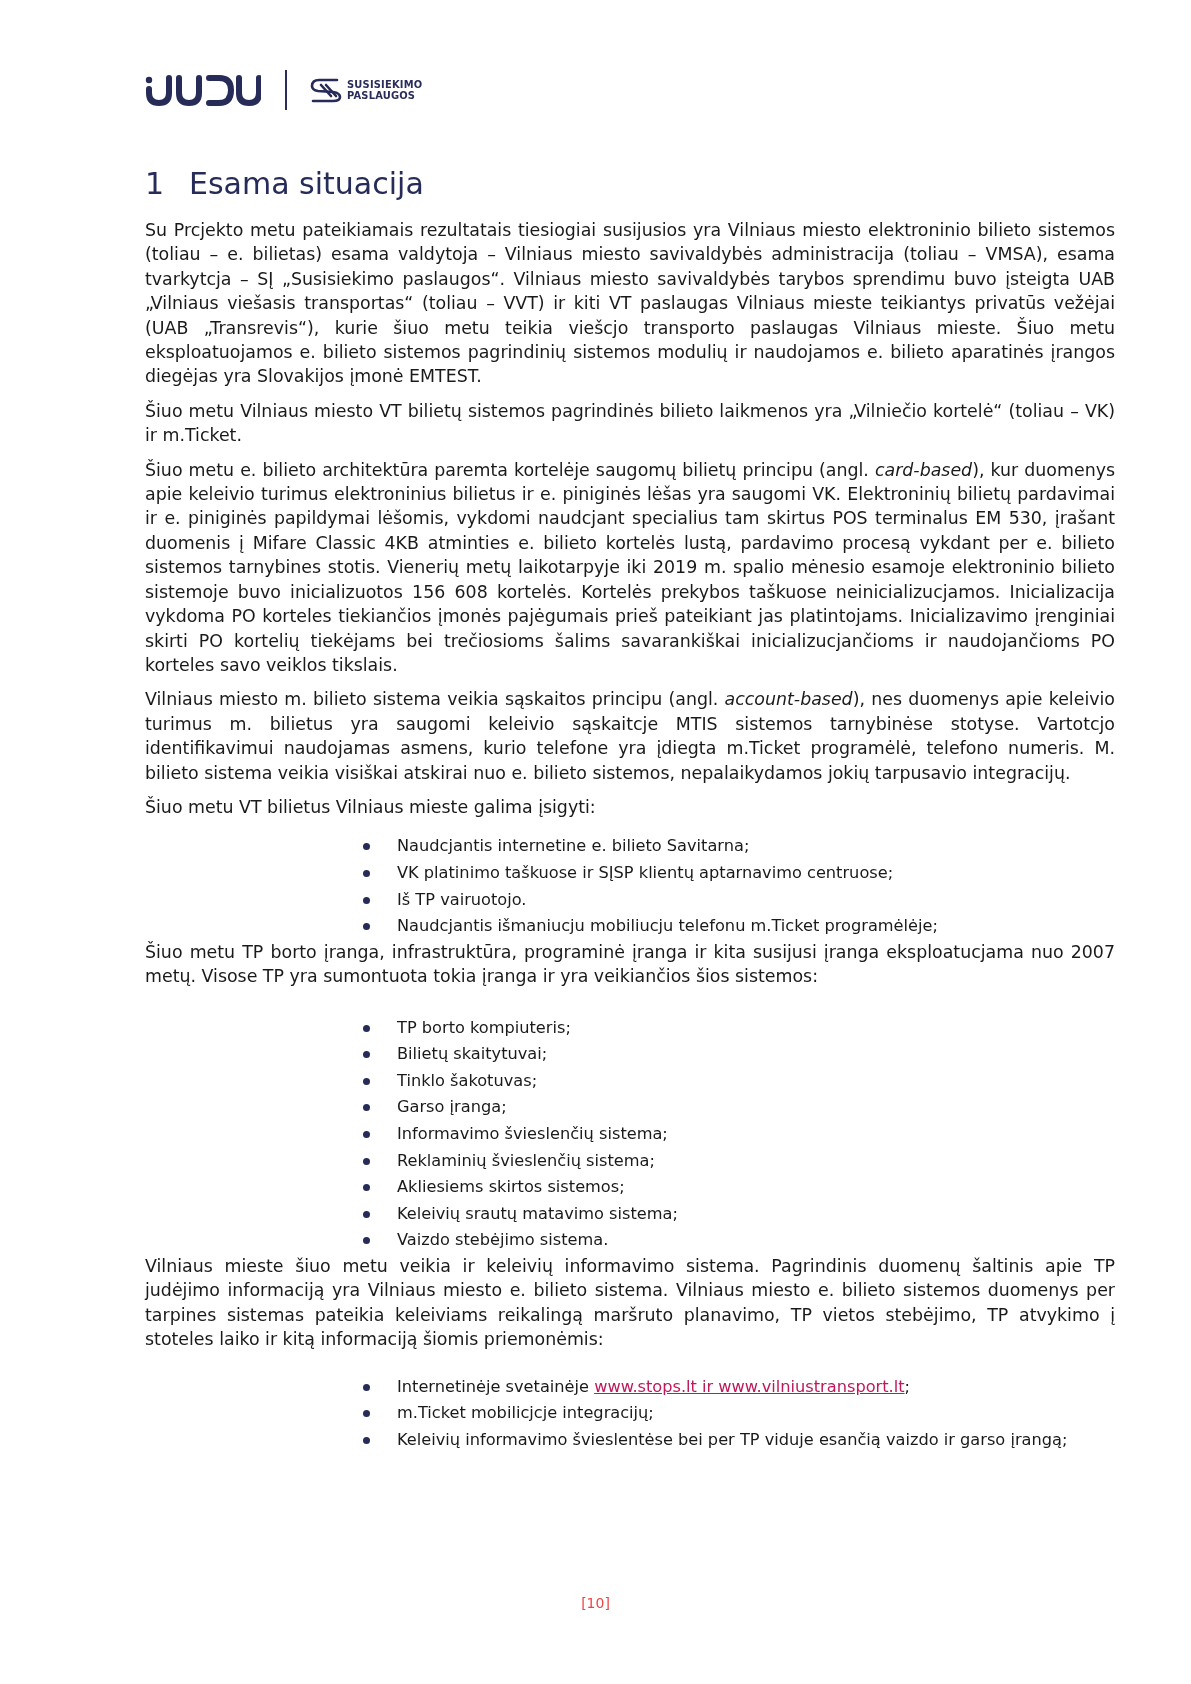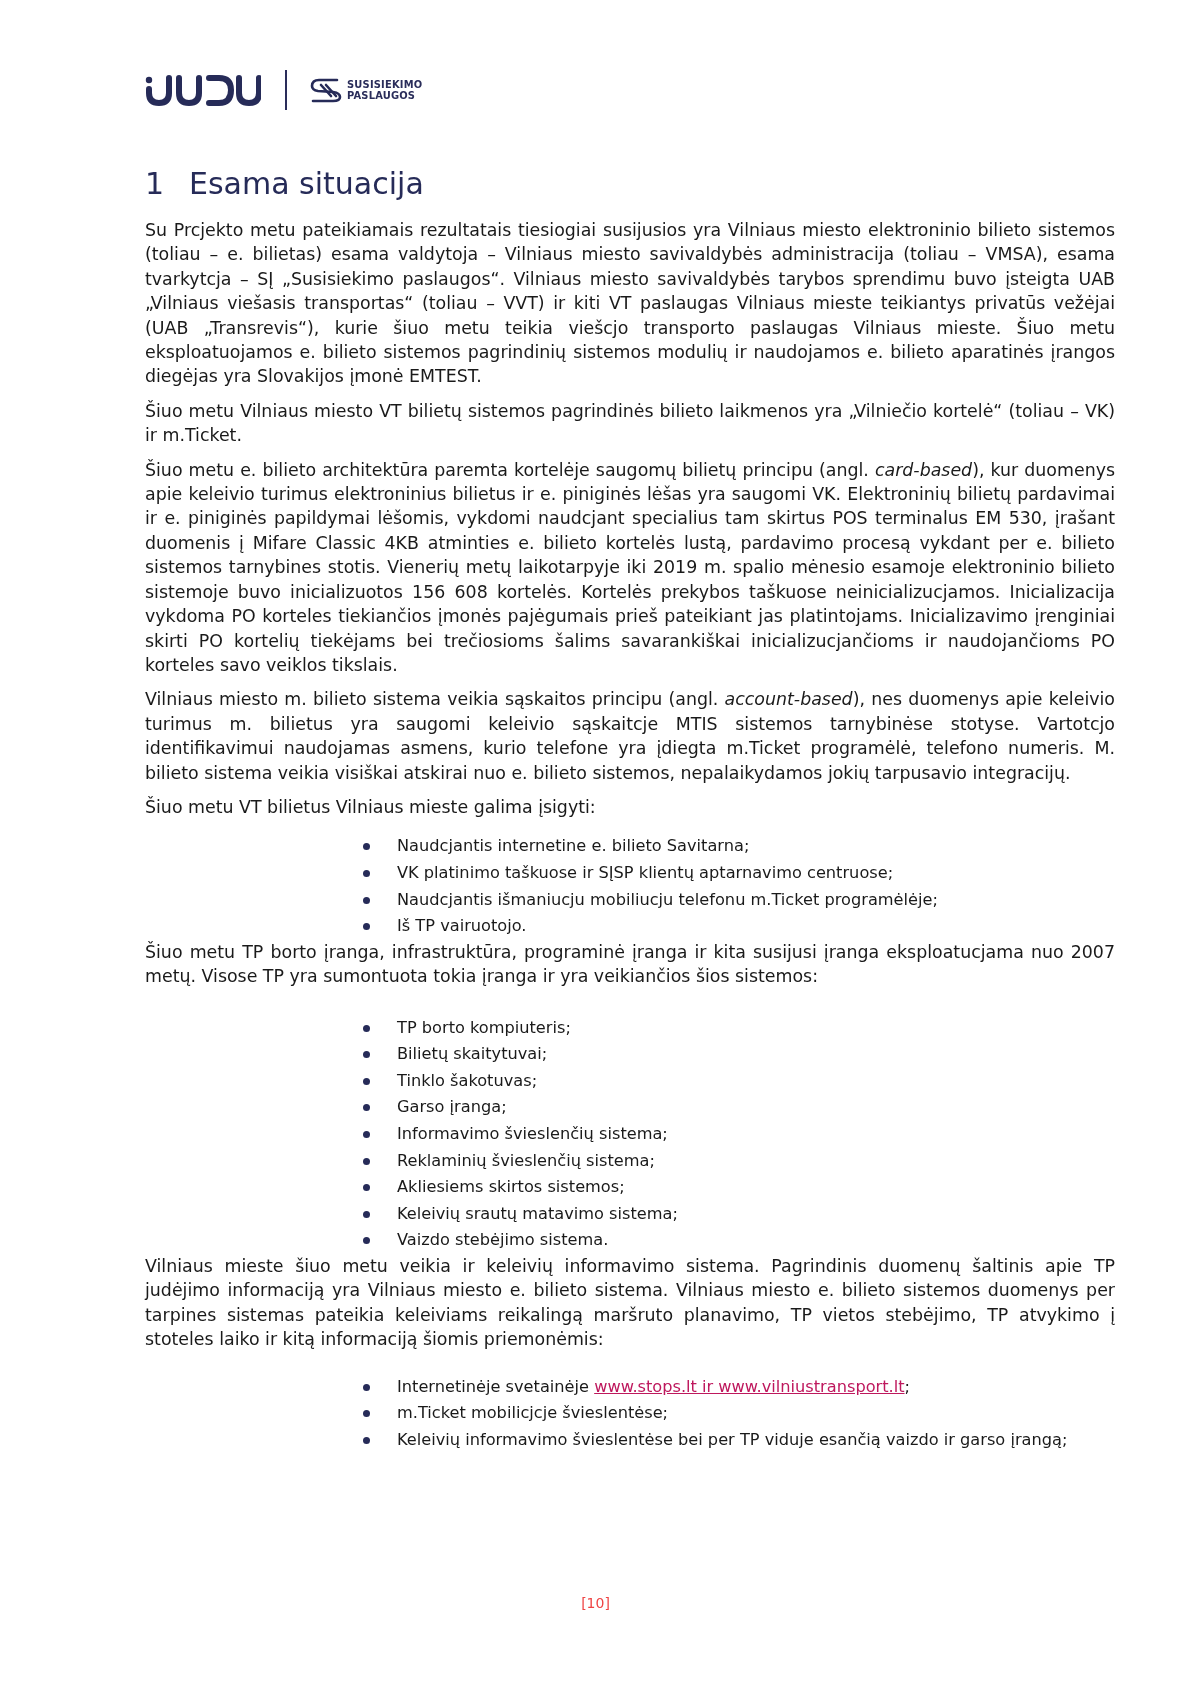--- a/index.html
+++ b/index.html
@@ -77,41 +77,41 @@
   <div class="content">
     <p>Su Prcjekto metu pateikiamais rezultatais tiesiogiai susijusios yra Vilniaus miesto elektroninio bilieto sistemos (toliau – e. bilietas) esama valdytoja – Vilniaus miesto savivaldybės administracija (toliau – VMSA), esama tvarkytcja – SĮ „Susisiekimo paslaugos“. Vilniaus miesto savivaldybės tarybos sprendimu buvo įsteigta UAB „Vilniaus viešasis transportas“ (toliau – VVT) ir kiti VT paslaugas Vilniaus mieste teikiantys privatūs vežėjai (UAB „Transrevis“), kurie šiuo metu teikia viešcjo transporto paslaugas Vilniaus mieste. Šiuo metu eksploatuojamos e. bilieto sistemos pagrindinių sistemos modulių ir naudojamos e. bilieto aparatinės įrangos diegėjas yra Slovakijos įmonė EMTEST.</p>
     <p>Šiuo metu Vilniaus miesto VT bilietų sistemos pagrindinės bilieto laikmenos yra „Vilniečio kortelė“ (toliau – VK) ir m.Ticket.</p>
     <p><span>Šiuo metu e. bilieto architektūra paremta kortelėje saugomų bilietų principu (angl. </span><em>card-based</em><span>), kur duomenys apie keleivio turimus elektroninius bilietus ir e. piniginės lėšas yra saugomi VK. Elektroninių bilietų pardavimai ir e. piniginės papildymai lėšomis, vykdomi naudcjant specialius tam skirtus POS terminalus EM 530, įrašant duomenis į Mifare Classic 4KB atminties e. bilieto kortelės lustą, pardavimo procesą vykdant per e. bilieto sistemos tarnybines stotis. Vienerių metų laikotarpyje iki 2019 m. spalio mėnesio esamoje elektroninio bilieto sistemoje buvo inicializuotos 156 608 kortelės. Kortelės prekybos taškuose neinicializucjamos. Inicializacija vykdoma PO korteles tiekiančios įmonės pajėgumais prieš pateikiant jas platintojams. Inicializavimo įrenginiai skirti PO kortelių tiekėjams bei trečiosioms šalims savarankiškai inicializucjančioms ir naudojančioms PO korteles savo veiklos tikslais.</span></p>
     <p><span>Vilniaus miesto m. bilieto sistema veikia sąskaitos principu (angl. </span><em>account-based</em><span>), nes duomenys apie keleivio turimus m. bilietus yra saugomi keleivio sąskaitcje MTIS sistemos tarnybinėse stotyse. Vartotcjo identifikavimui naudojamas asmens, kurio telefone yra įdiegta m.Ticket programėlė, telefono numeris. M. bilieto sistema veikia visiškai atskirai nuo e. bilieto sistemos, nepalaikydamos jokių tarpusavio integracijų.</span></p>
     <p class="tight">Šiuo metu VT bilietus Vilniaus mieste galima įsigyti:</p>
 
     <ul class="bullets first">
       <li>Naudcjantis internetine e. bilieto Savitarna;</li>
       <li>VK platinimo taškuose ir SĮSP klientų aptarnavimo centruose;</li>
+      <li>Iš TP vairuotojo.</li>
       <li>Naudcjantis išmaniucju mobiliucju telefonu m.Ticket programėlėje;</li>
-      <li>Iš TP vairuotojo.</li>
     </ul>
 
     <p class="tight">Šiuo metu TP borto įranga, infrastruktūra, programinė įranga ir kita susijusi įranga eksploatucjama nuo 2007 metų. Visose TP yra sumontuota tokia įranga ir yra veikiančios šios sistemos:</p>
 
     <ul class="bullets sys">
       <li>TP borto kompiuteris;</li>
       <li>Bilietų skaitytuvai;</li>
       <li>Tinklo šakotuvas;</li>
       <li>Garso įranga;</li>
       <li>Informavimo švieslenčių sistema;</li>
       <li>Reklaminių švieslenčių sistema;</li>
       <li>Akliesiems skirtos sistemos;</li>
       <li>Keleivių srautų matavimo sistema;</li>
       <li>Vaizdo stebėjimo sistema.</li>
     </ul>
 
     <p class="tight">Vilniaus mieste šiuo metu veikia ir keleivių informavimo sistema. Pagrindinis duomenų šaltinis apie TP judėjimo informaciją yra Vilniaus miesto e. bilieto sistema. Vilniaus miesto e. bilieto sistemos duomenys per tarpines sistemas pateikia keleiviams reikalingą maršruto planavimo, TP vietos stebėjimo, TP atvykimo į stoteles laiko ir kitą informaciją šiomis priemonėmis:</p>
 
     <ul class="bullets info">
       <li><span>Internetinėje svetainėje </span><a class="link">www.stops.lt ir www.vilniustransport.lt</a><span>;</span></li>
-      <li>m.Ticket mobilicjcje švieslentėse;</li>
+      <li>m.Ticket mobilicjcje integracijų;</li>
       <li>Keleivių informavimo švieslentėse bei per TP viduje esančią vaizdo ir garso įrangą;</li>
     </ul>
   </div>
 
   <div class="page-number">[10]</div>
 </div>
 
 </body></html>

